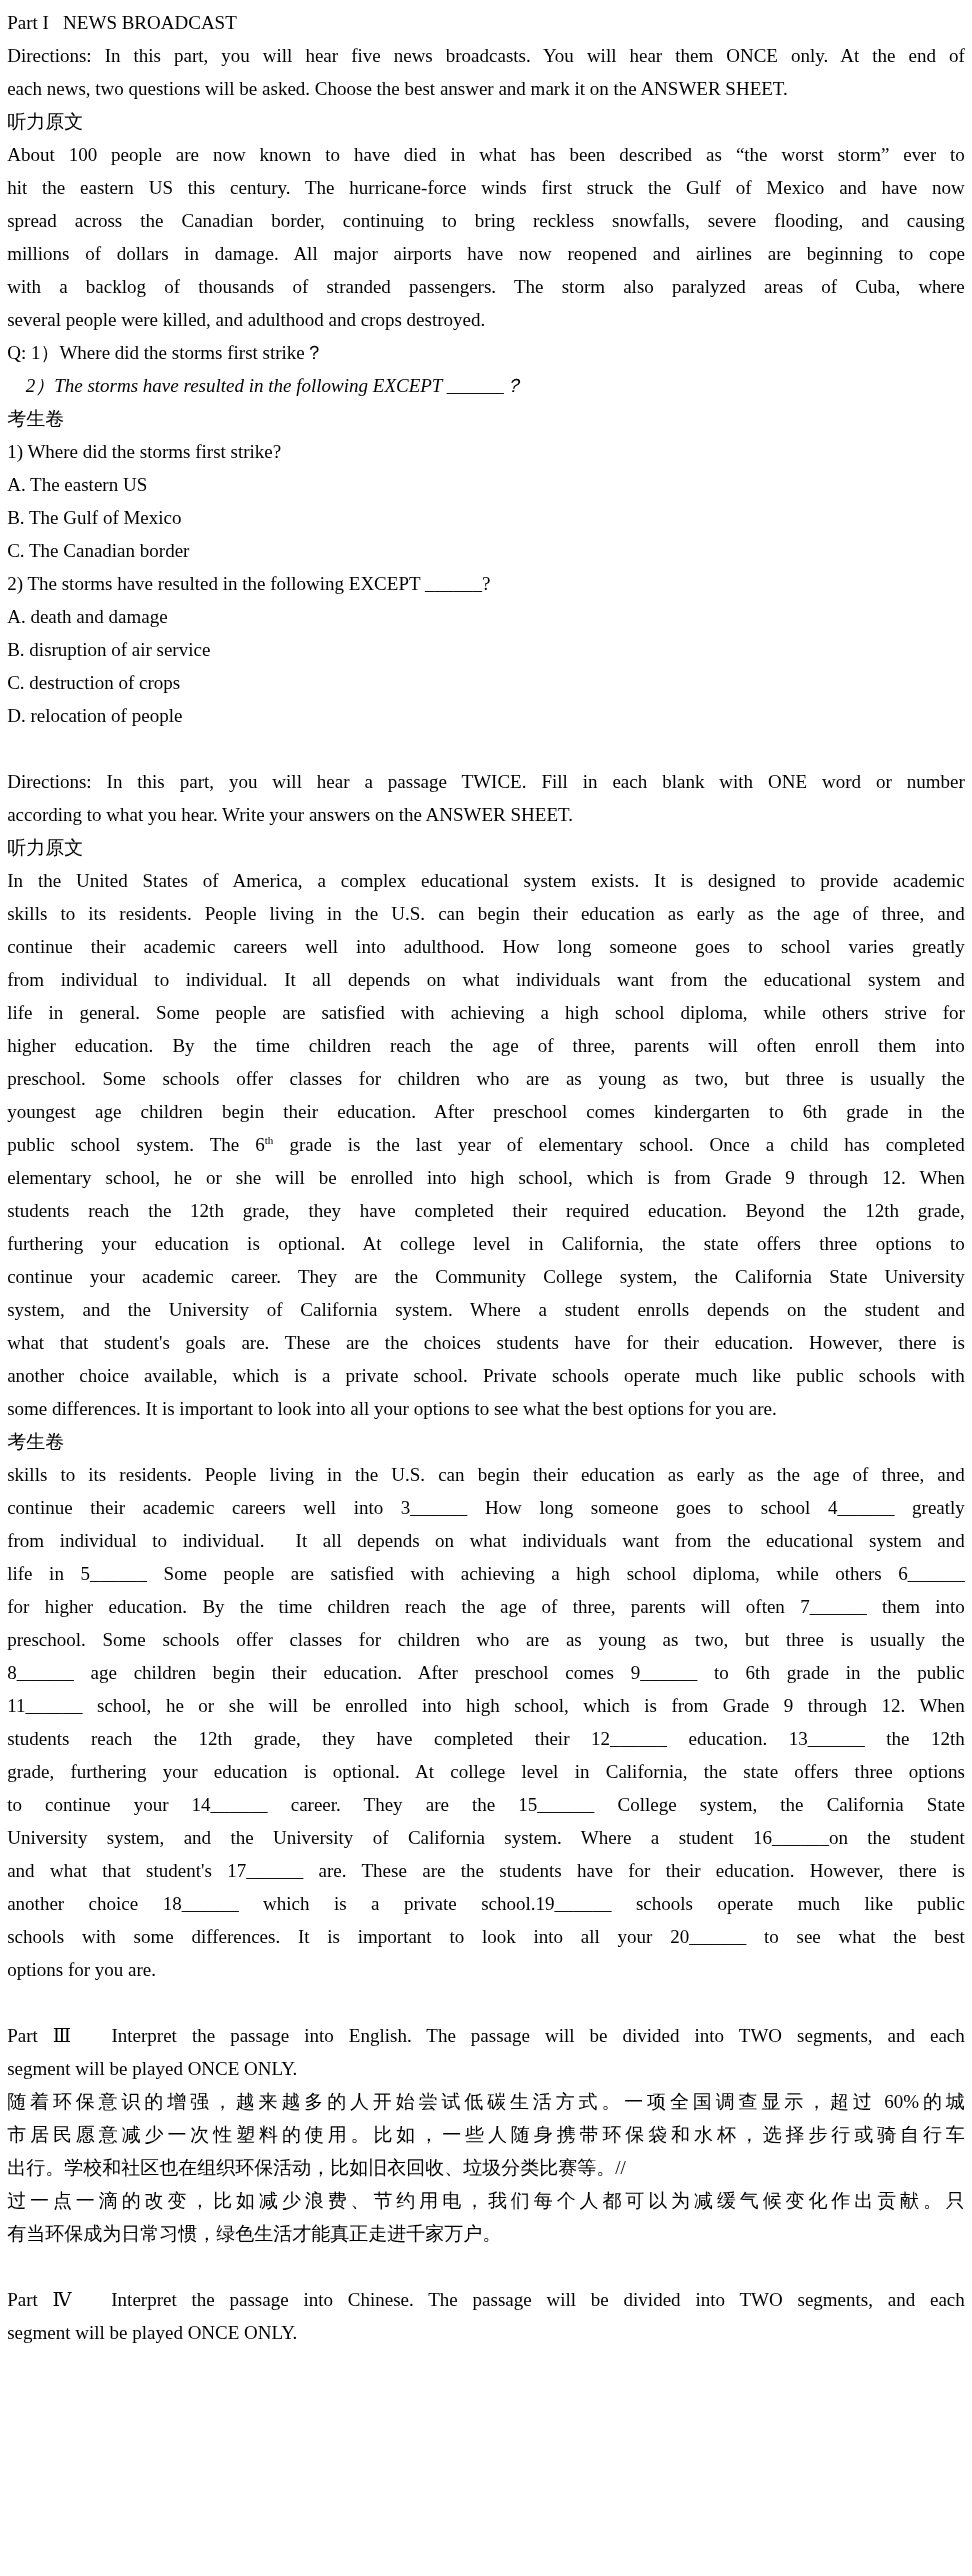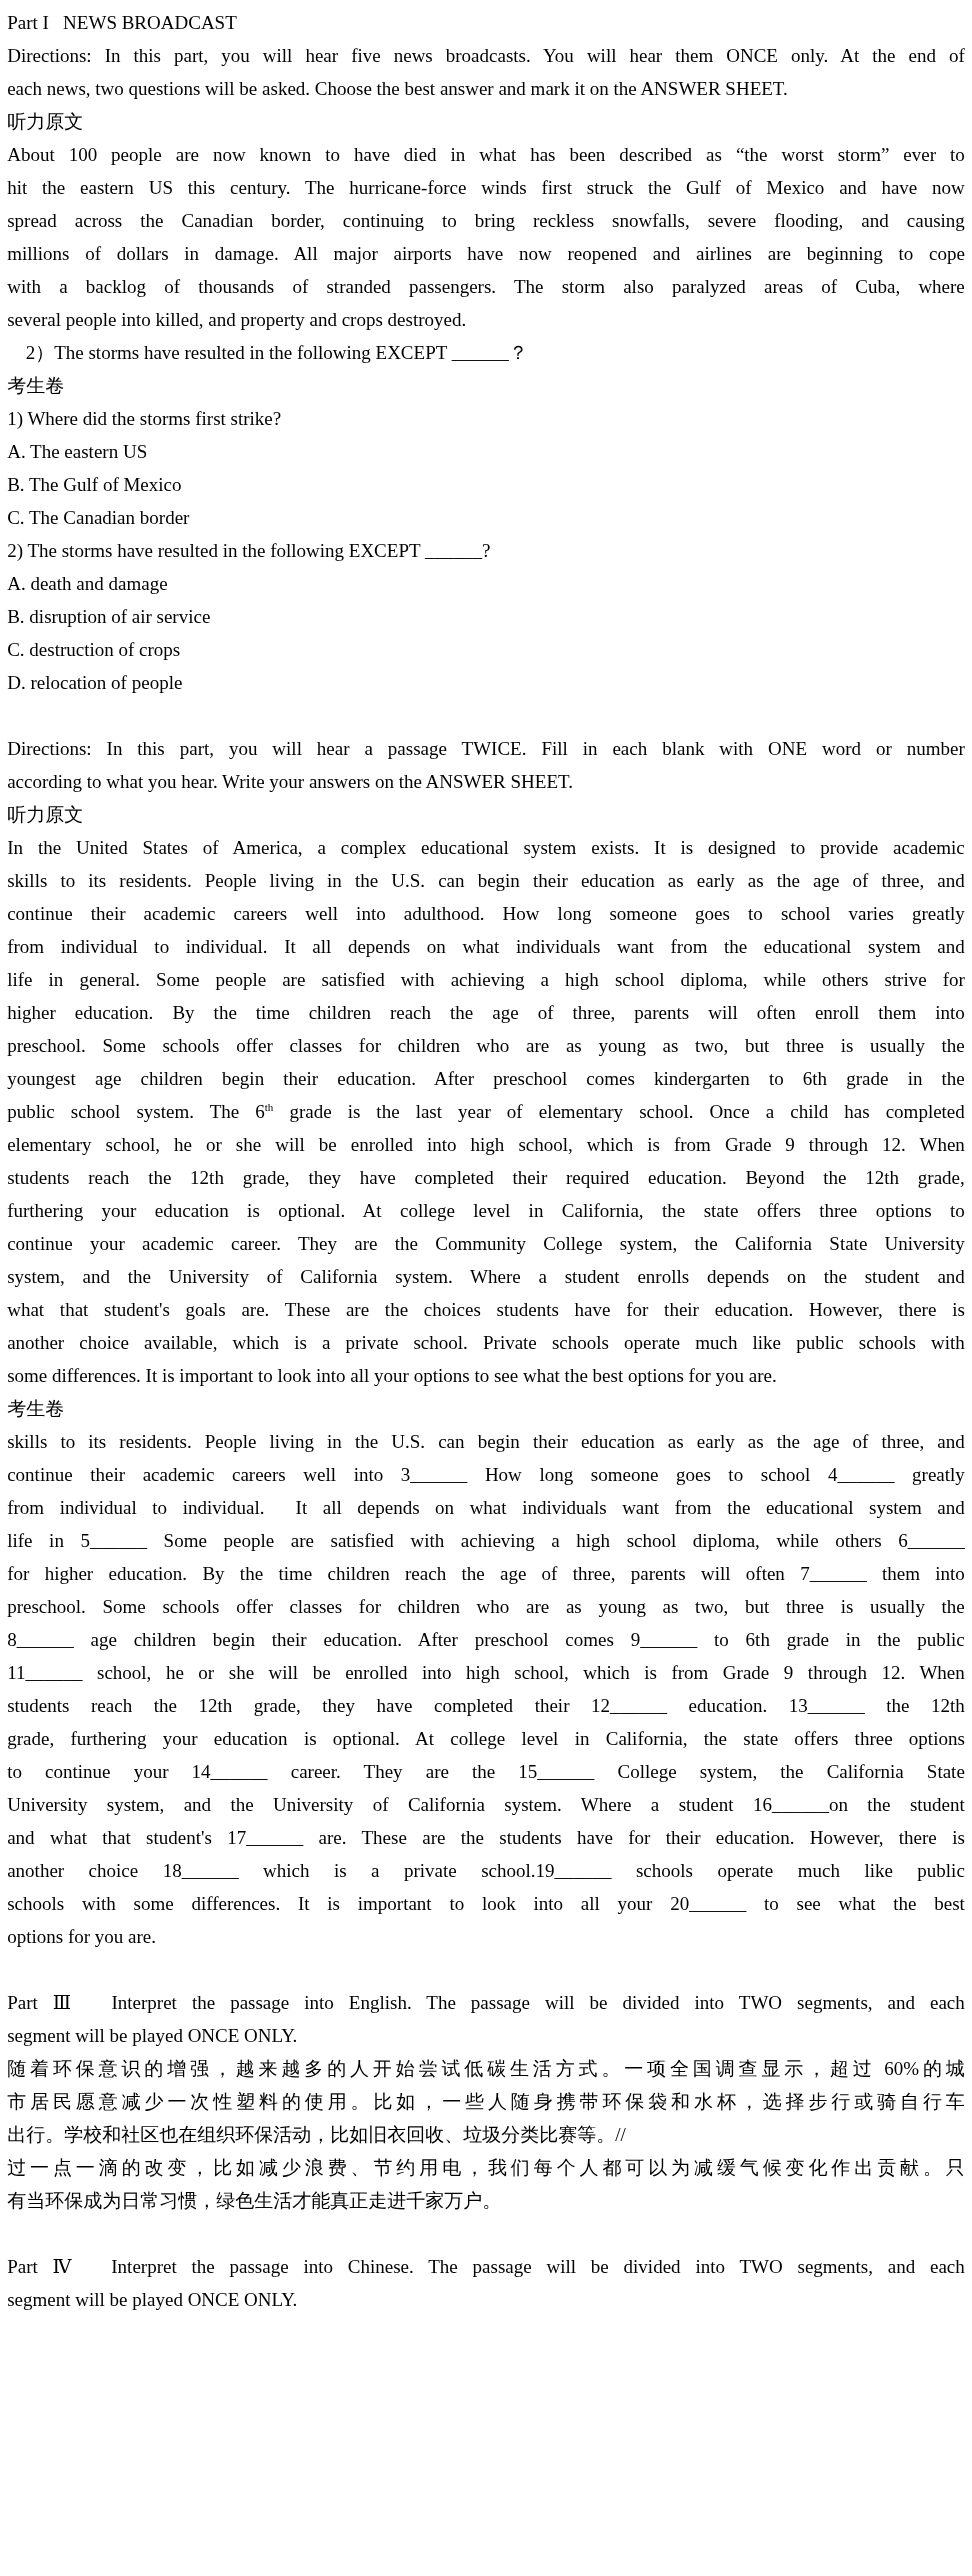--- a/index.html
+++ b/index.html
@@ -16,21 +16,21 @@
   .ln {
     line-height: 33px;
     white-space: nowrap;
   }
   
   .jlines .ln {
     text-align: justify;
     text-align-last: justify;
   }
   .jlines .ln:last-child { text-align-last: left; }
-  .indent { padding-left: 18.5px; }
+  .indent { padding-left: 18.5px; font-style: italic; }
   .spacer { height: 33px; }
   sup { font-size: 0.58em; vertical-align: super; line-height: 0; }
 </style>
 </head>
 <body>
 
 <div class="page">
 
   <section>
     <div class="ln">Part I &nbsp; NEWS BROADCAST</div>
@@ -38,22 +38,23 @@
         <div class="ln">Directions: In this part, you will hear five news broadcasts. You will hear them ONCE only. At the end of</div>
         <div class="ln">each news, two questions will be asked. Choose the best answer and mark it on the ANSWER SHEET.</div>
       </div>
     <div class="ln">听力原文</div>
     <div class="jlines">
         <div class="ln">About 100 people are now known to have died in what has been described as “the worst storm” ever to</div>
         <div class="ln">hit the eastern US this century. The hurricane-force winds first struck the Gulf of Mexico and have now</div>
         <div class="ln">spread across the Canadian border, continuing to bring reckless snowfalls, severe flooding, and causing</div>
         <div class="ln">millions of dollars in damage. All major airports have now reopened and airlines are beginning to cope</div>
         <div class="ln">with a backlog of thousands of stranded passengers. The storm also paralyzed areas of Cuba, where</div>
-        <div class="ln">several people into killed, and property and crops destroyed.</div>
+        <div class="ln">several people were killed, and adulthood and crops destroyed.</div>
       </div>
+    <div class="ln">Q: 1）Where did the storms first strike？</div>
     <div class="ln indent">2）The storms have resulted in the following EXCEPT ______？</div>
     <div class="ln">考生卷</div>
     <div class="ln">1) Where did the storms first strike?</div>
     <div>
         <div class="ln">A. The eastern US</div>
         <div class="ln">B. The Gulf of Mexico</div>
         <div class="ln">C. The Canadian border</div>
       </div>
     <div class="ln">2) The storms have resulted in the following EXCEPT ______?</div>
     <div>

